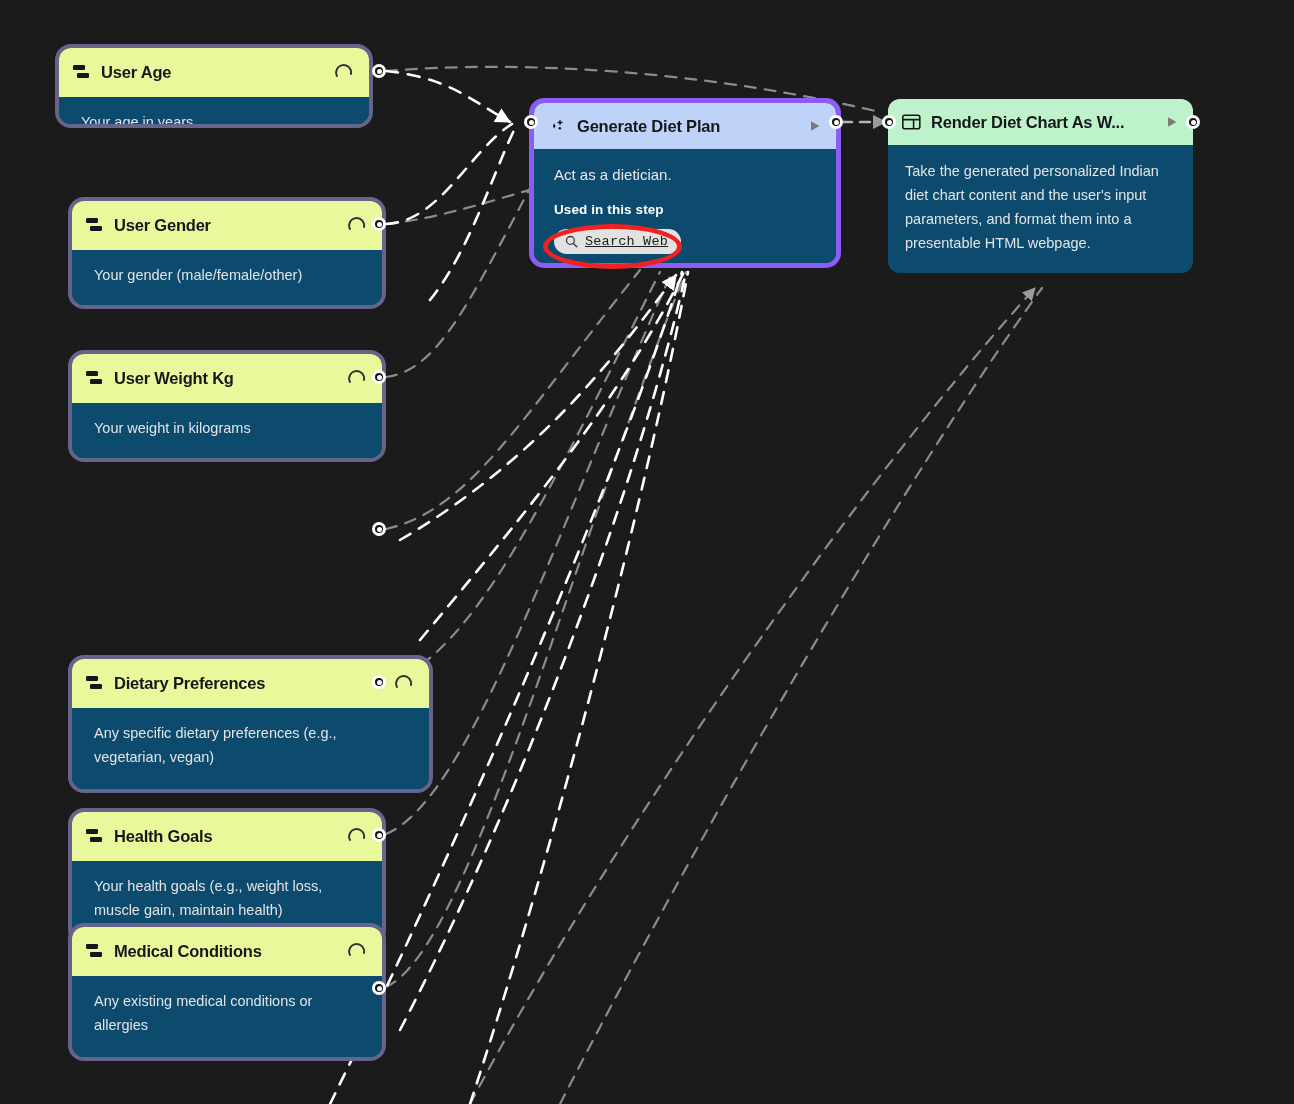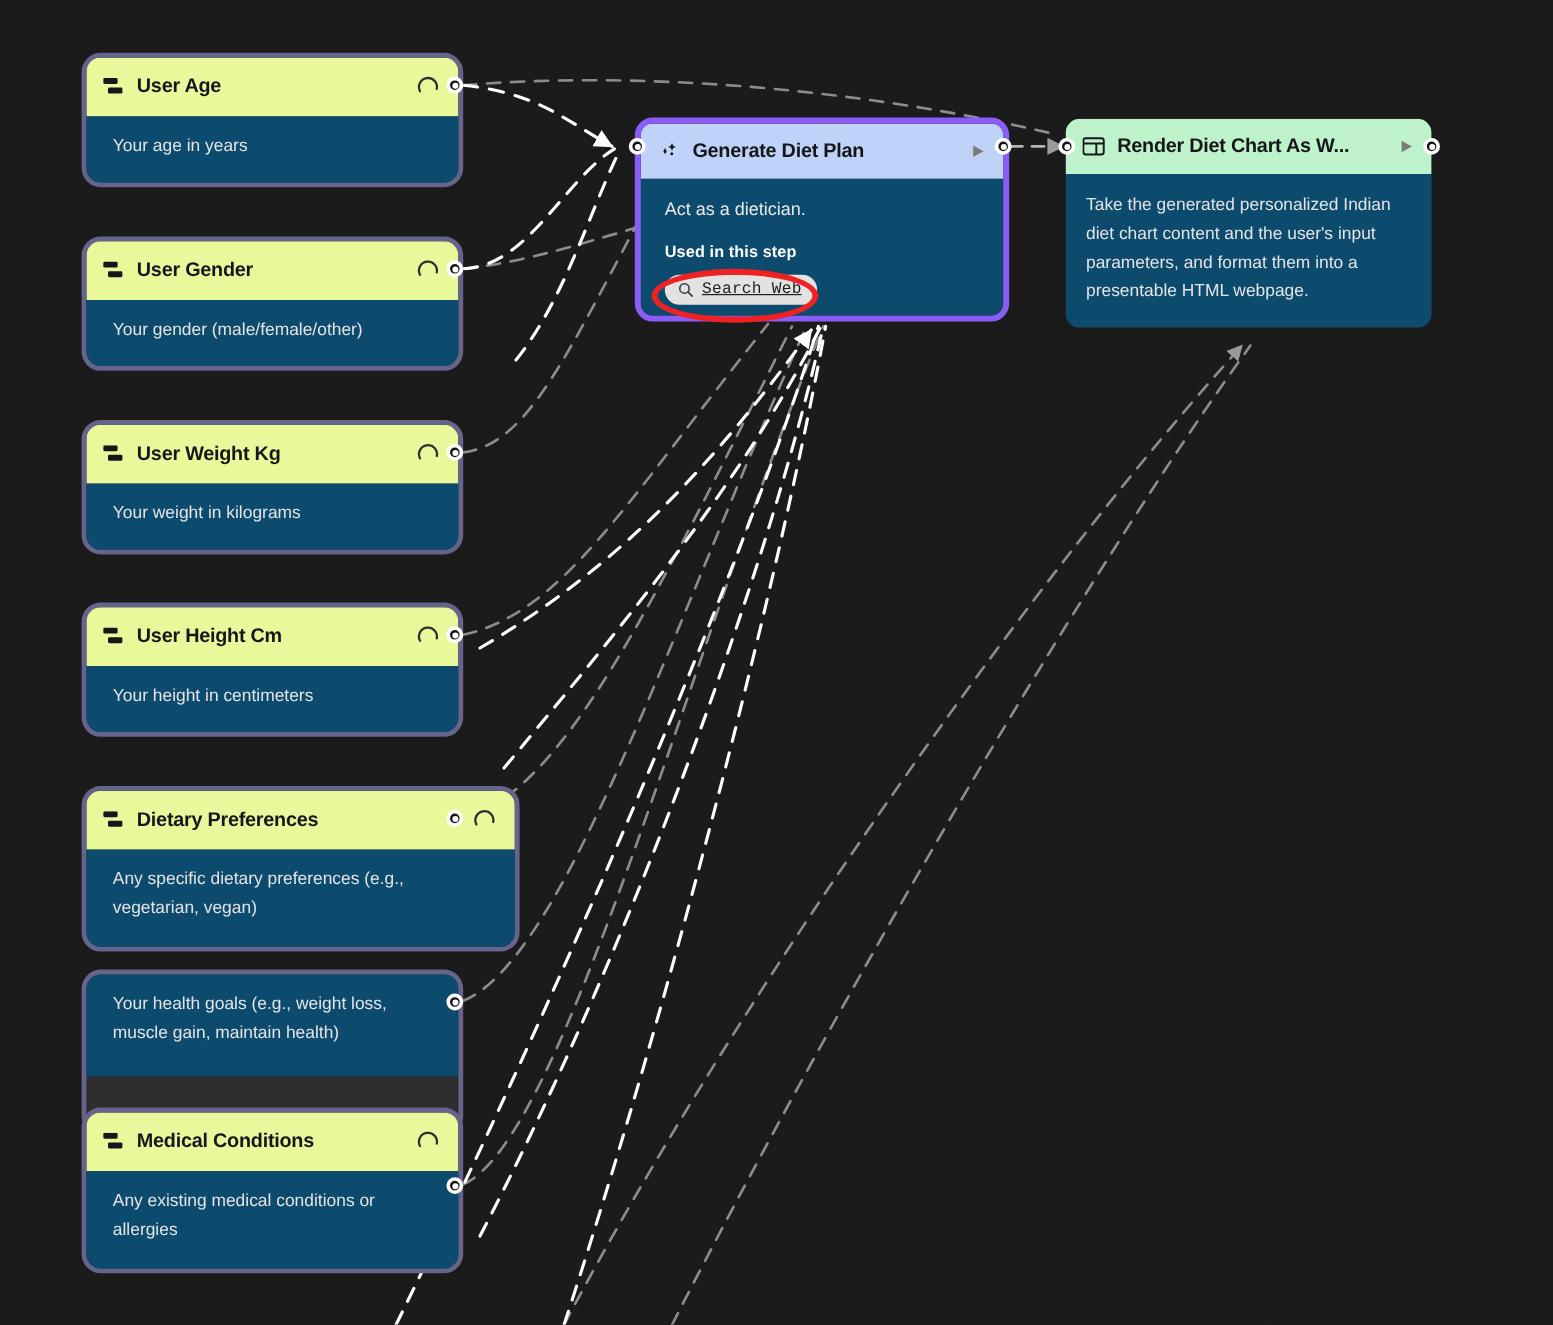--- a/index.html
+++ b/index.html
@@ -190,21 +190,21 @@
       <path d="M400,1030 C520,800 640,480 686,272"></path>
       <path d="M470,1104 C560,830 650,480 688,272"></path>
       <path d="M420,640 C520,520 620,400 684,272"></path>
     </g>
 
     <g fill="none" stroke="#b5b5b5" stroke-width="2.4" stroke-dasharray="10 8" stroke-linecap="round">
       <path d="M842,122 L886,122" marker-end="url(#arrow-gray)"></path>
     </g>
   </svg>
 
-  <div class="node input-node" style="left:68px; top:44px; width:318px; height:112px;">
+  <div class="node input-node" style="left:55px; top:44px; width:318px; height:84px;">
     <div class="node-head">
       <span class="icon">
         <svg width="18" height="16" viewBox="0 0 18 16">
           <rect x="0" y="0" width="12" height="5" rx="1.2" fill="#16171a"></rect>
           <rect x="4" y="8" width="12" height="5" rx="1.2" fill="#16171a"></rect>
         </svg>
       </span>
       <span class="node-title">User Age</span>
       <span class="spinner">
         <svg width="22" height="22" viewBox="0 0 22 22">
@@ -253,39 +253,20 @@
           <path d="M4,14 A7.5,7.5 0 1 1 18,12" fill="none" stroke="#2f3030" stroke-width="1.9" stroke-linecap="round"></path>
         </svg>
       </span>
     </div>
     <div class="node-body" style="height:59px;">
       <div class="node-body-text">Your weight in kilograms</div>
     </div>
   </div>
   <div class="port" style="left:372px; top:370px;"></div>
 
-  <div class="node input-node" style="left:68px; top:502px; width:318px; height:112px;">
-    <div class="node-head">
-      <span class="icon">
-        <svg width="18" height="16" viewBox="0 0 18 16">
-          <rect x="0" y="0" width="12" height="5" rx="1.2" fill="#16171a"></rect>
-          <rect x="4" y="8" width="12" height="5" rx="1.2" fill="#16171a"></rect>
-        </svg>
-      </span>
-      <span class="node-title">User Height Cm</span>
-      <span class="spinner">
-        <svg width="22" height="22" viewBox="0 0 22 22">
-          <path d="M4,14 A7.5,7.5 0 1 1 18,12" fill="none" stroke="#2f3030" stroke-width="1.9" stroke-linecap="round"></path>
-        </svg>
-      </span>
-    </div>
-    <div class="node-body" style="height:59px;">
-      <div class="node-body-text">Your height in centimeters</div>
-    </div>
-  </div>
   <div class="port" style="left:372px; top:522px;"></div>
 
   <div class="node input-node" style="left:68px; top:655px; width:365px; height:138px;">
     <div class="node-head">
       <span class="icon">
         <svg width="18" height="16" viewBox="0 0 18 16">
           <rect x="0" y="0" width="12" height="5" rx="1.2" fill="#16171a"></rect>
           <rect x="4" y="8" width="12" height="5" rx="1.2" fill="#16171a"></rect>
         </svg>
       </span>
@@ -296,20 +277,34 @@
         </svg>
       </span>
     </div>
     <div class="node-body" style="height:85px;">
       <div class="node-body-text">Any specific dietary preferences (e.g., vegetarian, vegan)</div>
     </div>
   </div>
   <div class="port" style="left:372px; top:675px;"></div>
 
   <div class="node input-node" style="left:68px; top:808px; width:318px; height:138px;">
+    <div class="node-head">
+      <span class="icon">
+        <svg width="18" height="16" viewBox="0 0 18 16">
+          <rect x="0" y="0" width="12" height="5" rx="1.2" fill="#16171a"></rect>
+          <rect x="4" y="8" width="12" height="5" rx="1.2" fill="#16171a"></rect>
+        </svg>
+      </span>
+      <span class="node-title">Health Goals</span>
+      <span class="spinner">
+        <svg width="22" height="22" viewBox="0 0 22 22">
+          <path d="M4,14 A7.5,7.5 0 1 1 18,12" fill="none" stroke="#2f3030" stroke-width="1.9" stroke-linecap="round"></path>
+        </svg>
+      </span>
+    </div>
     <div class="node-body" style="height:85px;">
       <div class="node-body-text">Your health goals (e.g., weight loss, muscle gain, maintain health)</div>
     </div>
   </div>
   <div class="port" style="left:372px; top:828px;"></div>
 
   <div class="node input-node" style="left:68px; top:923px; width:318px; height:138px;">
     <div class="node-head">
       <span class="icon">
         <svg width="18" height="16" viewBox="0 0 18 16">

